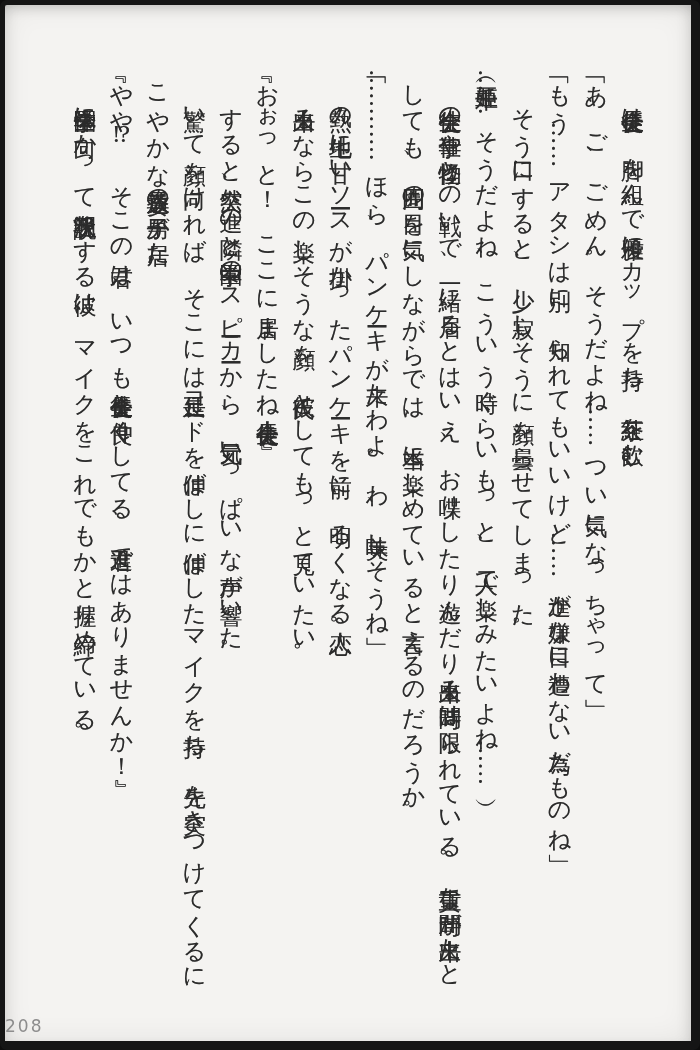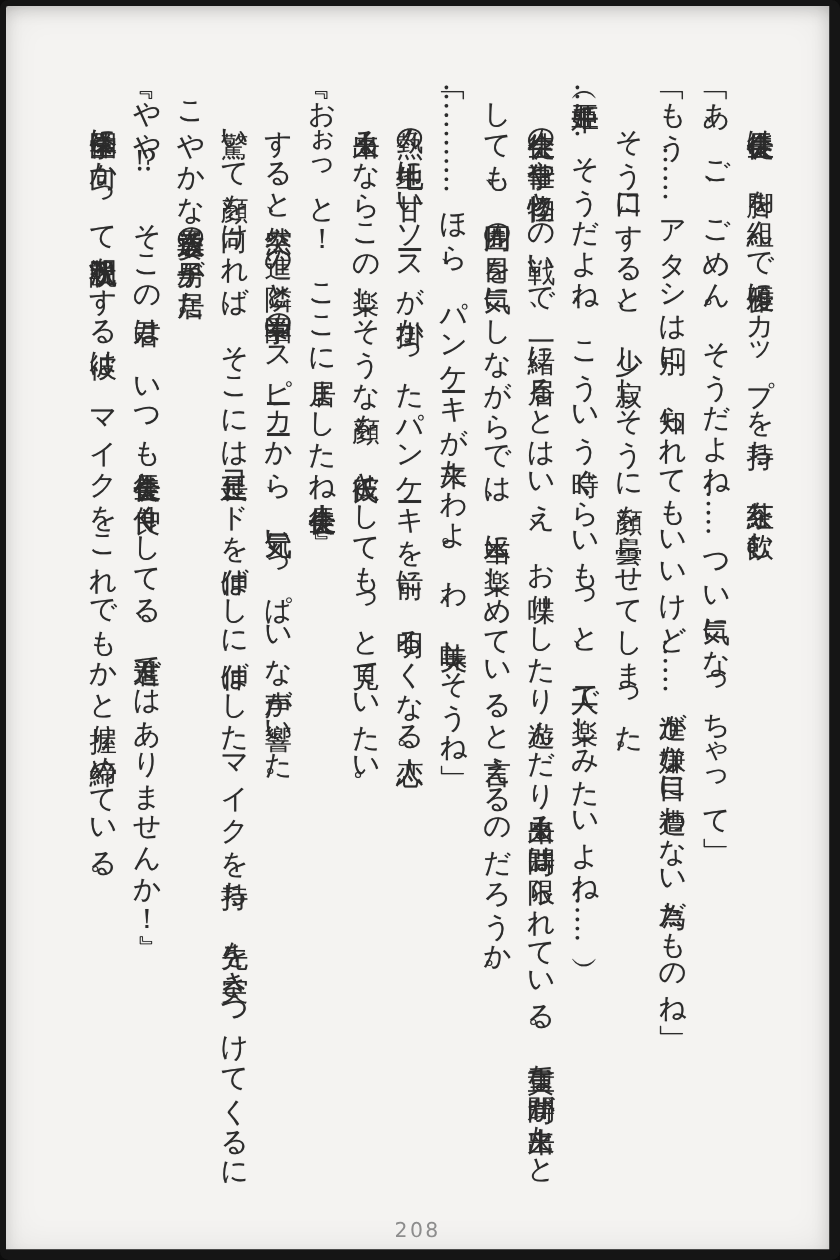--- a/index.html
+++ b/index.html
@@ -41,21 +41,20 @@
   }
   .text-block p {
     margin: 0;
     padding: 0;
   }
   .page-number {
     position: absolute;
     bottom: 5px;
     left: 0;
     right: 0;
-    text-align: center;
     font-family: "DejaVu Sans", "Liberation Sans", sans-serif;
     font-size: 17px;
     letter-spacing: 2px;
     color: var(--pageno, #8d8d8d);
   }
 </style>
 </head>
 <body>
 
 <div class="page">

